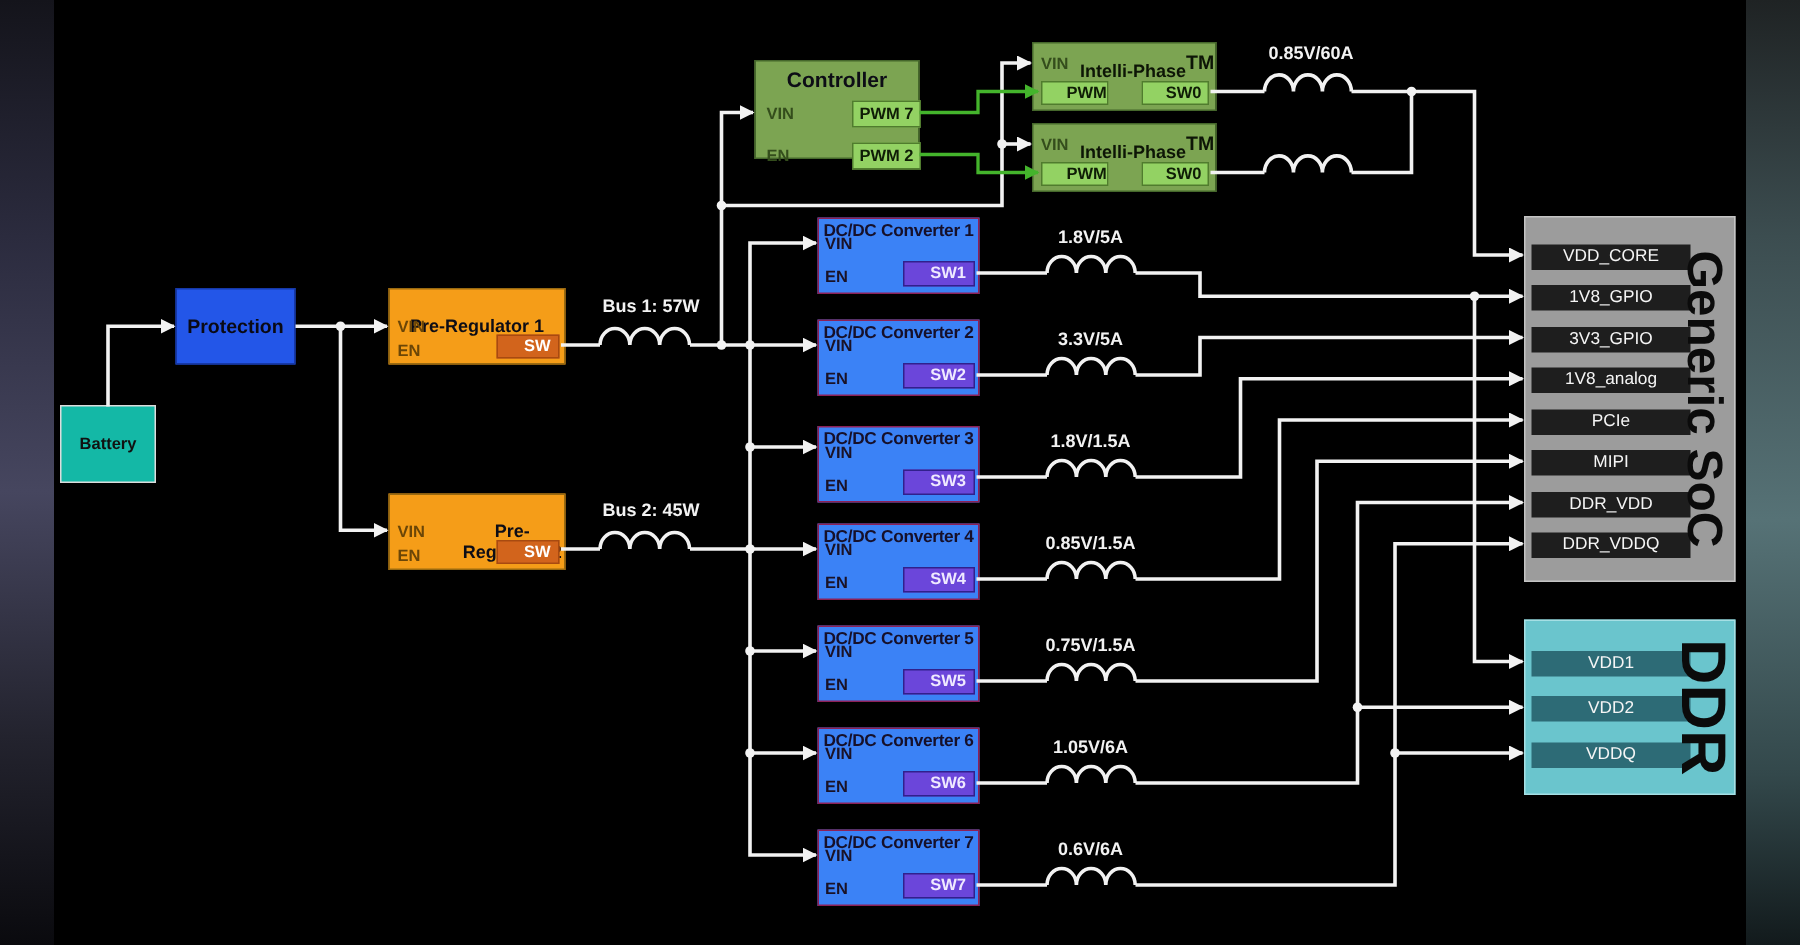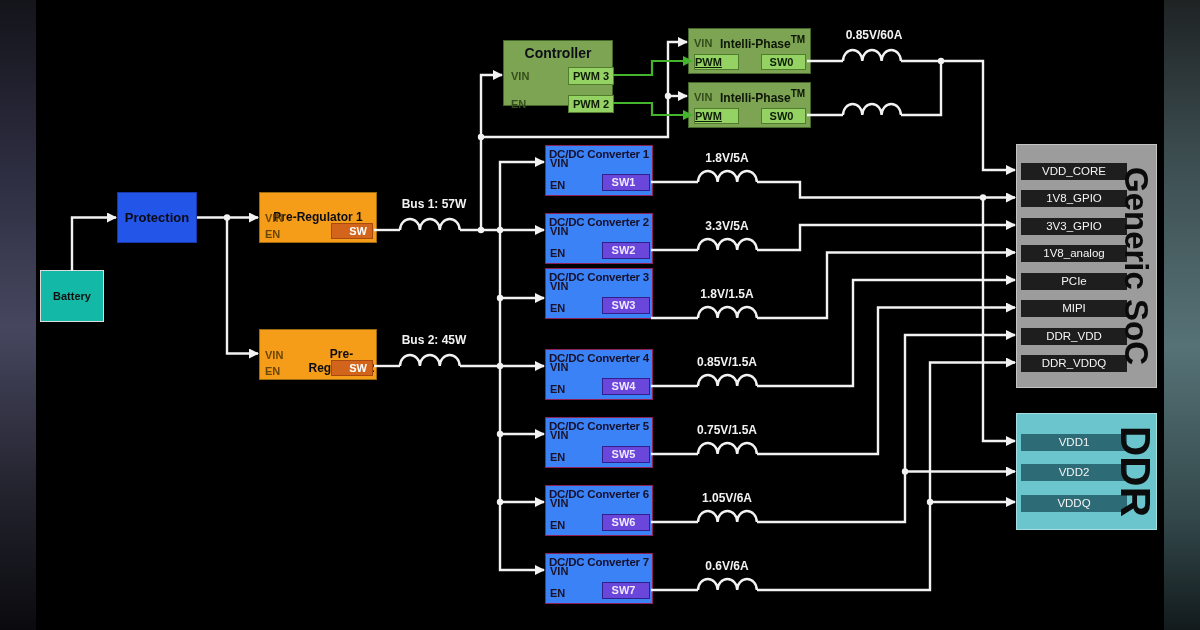--- a/index.html
+++ b/index.html
@@ -28,32 +28,32 @@
              text-align:right;line-height:14px;padding-right:5px;box-sizing:border-box;}
   
   .greenbox{background:#7ca452;border:1px solid #45672b;}
   .greenbox .pin{color:#344d1c;}
   #controller{left:503px;top:40px;width:110px;height:66px;}
   #controller .blk-title{font-size:14px;margin-top:4px;}
   .pwmbox{position:absolute;left:64px;width:46px;height:18px;background:#93d263;border:1px solid #507c2e;
           color:#0f1d06;font-size:11px;font-weight:bold;text-align:center;line-height:16px;box-sizing:border-box;}
   .ip{width:123px;height:46px;}
   .ip .ip-title{position:absolute;left:31px;top:5px;font-size:12px;font-weight:bold;color:#0d1506;}
-  .ip .ip-title sup{font-size:10px;}
+  .ip .ip-title sup{font-size:13px;}
   .ip-pwm,.ip-sw{position:absolute;top:25px;width:45px;height:16px;background:#93d263;border:1px solid #507c2e;
           color:#0f1d06;font-size:11px;font-weight:bold;line-height:14px;box-sizing:border-box;}
-  .ip-pwm{left:5px;padding-left:0;text-decoration:underline;}
-  .ip-sw{right:4px;text-align:center;padding-right:4px;}
+  .ip-pwm{left:5px;padding-left:16px;}
+  .ip-sw{right:4px;text-align:right;padding-right:4px;}
   
   .conv{left:545px;width:108px;height:51px;background:#3b82f6;border:1px solid #8d2057;}
   .conv .blk-title{font-size:11.5px;margin-top:2px;color:#16102a;letter-spacing:-0.2px;}
   .conv .pin{color:#1a1226;}
   .sw-purple{position:absolute;right:2px;top:28px;width:48px;height:17px;background:#6b46da;
              border:1px solid #31208c;color:#efe9ff;font-size:11px;font-weight:bold;
-             text-align:center;line-height:15px;padding-right:5px;box-sizing:border-box;}
+             text-align:right;line-height:15px;padding-right:5px;box-sizing:border-box;}
   
   #soc{left:1016px;top:144px;width:141px;height:244px;background:#9c9c9c;border:1px solid #c4c4c4;}
   #ddr{left:1016px;top:413px;width:141px;height:117px;background:#6ac5cd;border:1px solid #a5dfe4;}
   .rail{position:absolute;left:4px;width:106px;height:17px;color:#f5f5f5;font-size:11.5px;font-weight:normal;
         text-align:center;line-height:17px;}
   #soc .rail{background:#1e1e1e;}
   #ddr .rail{background:#2d6b76;}
   .vtitle{position:absolute;right:1px;top:0;height:100%;display:flex;align-items:center;justify-content:center;
           writing-mode:vertical-rl;text-orientation:sideways;font-weight:bold;color:#0b0b0b;}
   #soc .vtitle{font-size:33px;width:38px;}
@@ -87,21 +87,21 @@
   <div class="blk-title">Pre-Regulator 2</div>
   <span class="pin" style="left:5px;top:19px;">VIN</span>
   <span class="pin" style="left:5px;top:35px;">EN</span>
   <div class="sw-orange">SW</div>
 </div>
 
 <div class="box greenbox" id="controller">
   <div class="blk-title">Controller</div>
   <span class="pin" style="left:7px;top:29px;">VIN</span>
   <span class="pin" style="left:7px;top:57px;">EN</span>
-  <div class="pwmbox" style="top:26px;">PWM 3</div>
+  <div class="pwmbox" style="top:26px;">PWM 7</div>
   <div class="pwmbox" style="top:54px;">PWM 2</div>
 </div>
 
 <div class="box greenbox ip" style="left:688px;top:28px;">
   <span class="pin" style="left:5px;top:8px;">VIN</span>
   <span class="ip-title"><span>Intelli-Phase</span><sup>TM</sup></span>
   <div class="ip-pwm">PWM</div>
   <div class="ip-sw">SW0</div>
 </div>
 
@@ -117,21 +117,21 @@
   <span class="pin" style="left:4px;top:11px;">VIN</span>
   <span class="pin" style="left:4px;top:33px;">EN</span>
   <div class="sw-purple">SW1</div>
 </div>
 <div class="box conv" style="top:213px;">
   <div class="blk-title">DC/DC Converter 2</div>
   <span class="pin" style="left:4px;top:11px;">VIN</span>
   <span class="pin" style="left:4px;top:33px;">EN</span>
   <div class="sw-purple">SW2</div>
 </div>
-<div class="box conv" style="top:268px;">
+<div class="box conv" style="top:284px;">
   <div class="blk-title">DC/DC Converter 3</div>
   <span class="pin" style="left:4px;top:11px;">VIN</span>
   <span class="pin" style="left:4px;top:33px;">EN</span>
   <div class="sw-purple">SW3</div>
 </div>
 <div class="box conv" style="top:349px;">
   <div class="blk-title">DC/DC Converter 4</div>
   <span class="pin" style="left:4px;top:11px;">VIN</span>
   <span class="pin" style="left:4px;top:33px;">EN</span>
   <div class="sw-purple">SW4</div>

